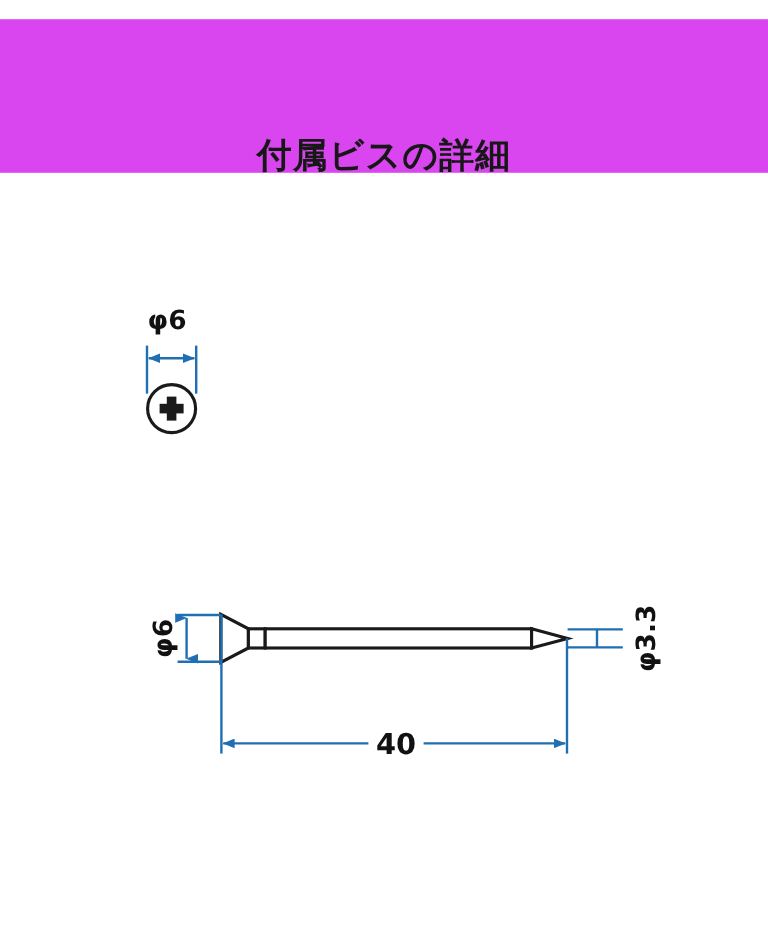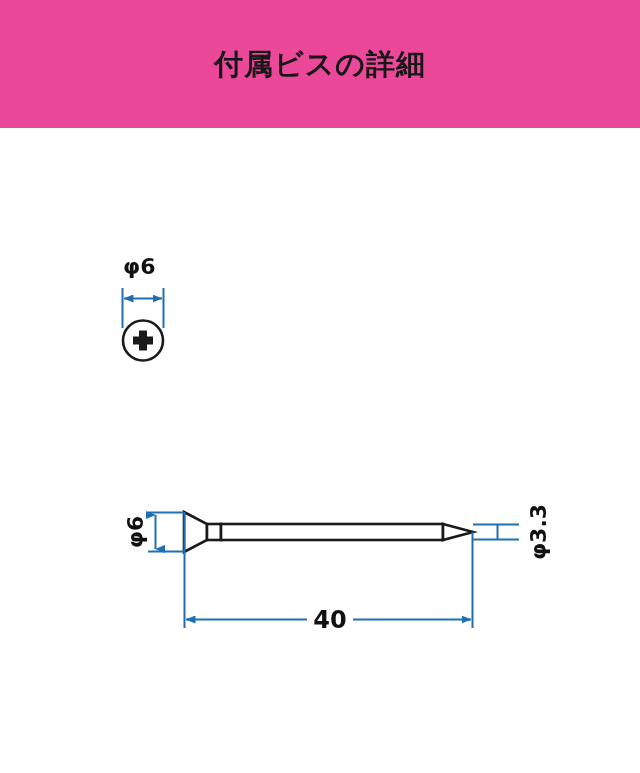--- a/index.html
+++ b/index.html
@@ -15,26 +15,26 @@
     position: relative;
   }
   #page {
     position: relative;
     width: 640px;
     height: 773px;
   }
   .header-band {
     position: absolute;
     left: 0;
-    top: 0;
+    top: 16px;
     width: 640px;
     height: 128px;
-    background: #ec4899;
+    background: #d946ef;
     display: flex;
-    align-items: center;
+    align-items: flex-end;
     justify-content: center;
   }
   .header-title {
     font-size: 29px;
     font-weight: 600;
     color: #171717;
     letter-spacing: 1px;
     font-family: "DejaVu Sans", "Liberation Sans", sans-serif;
     line-height: 1;
   }

